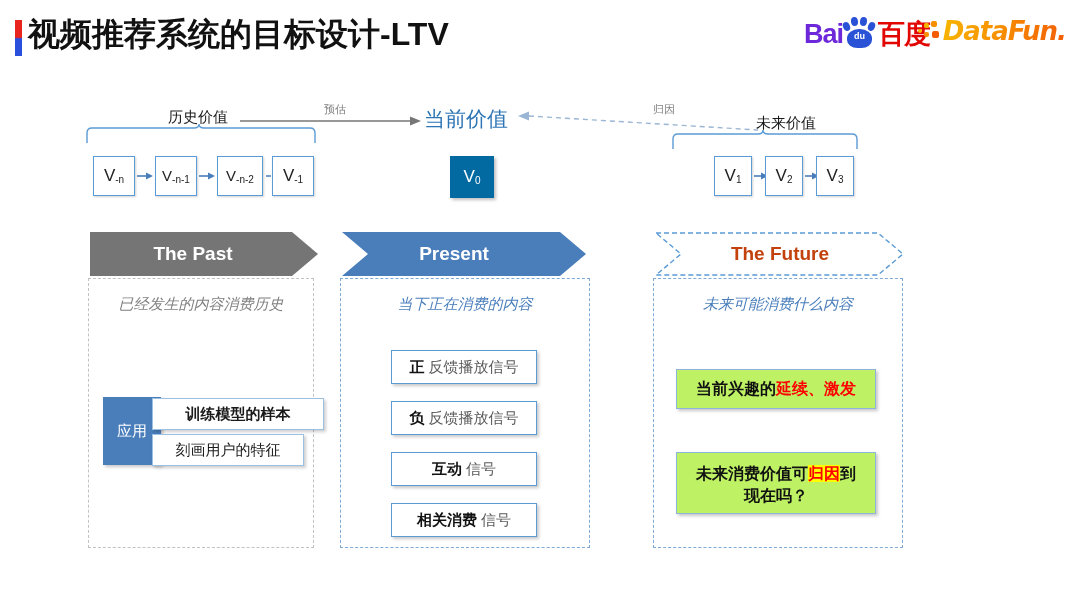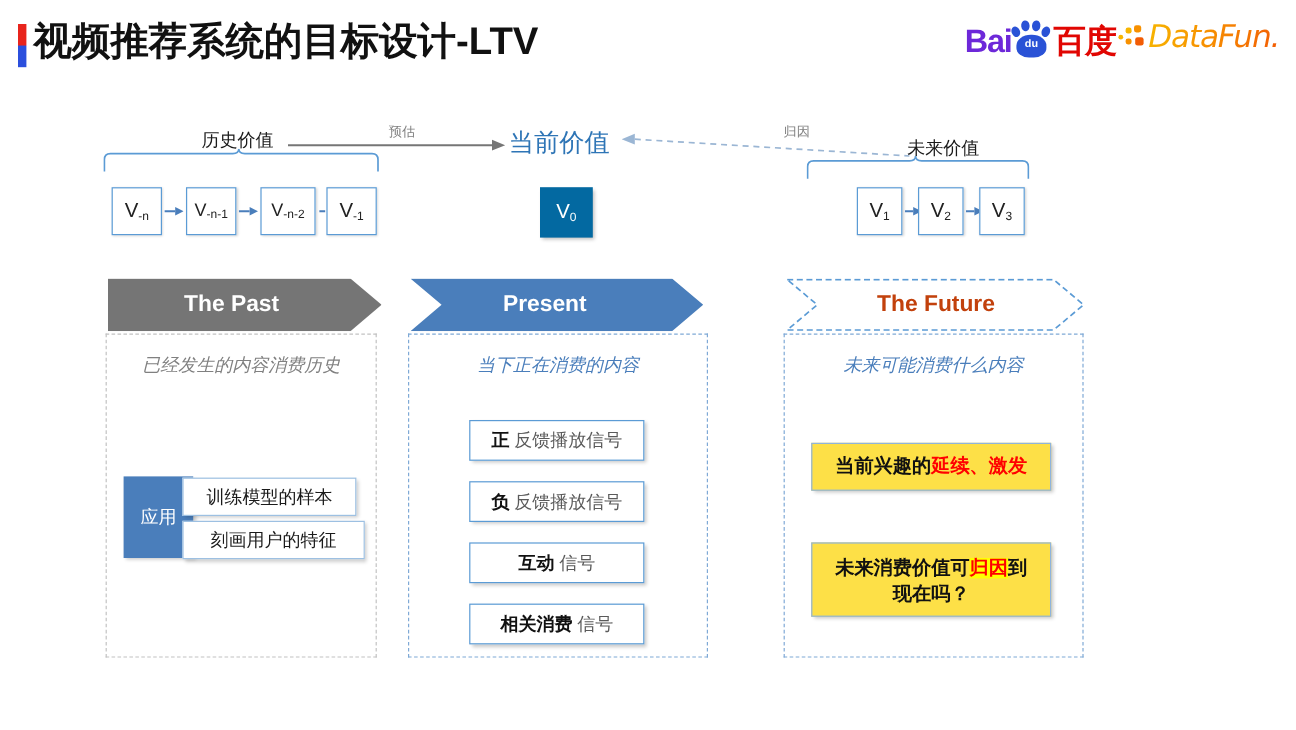--- a/index.html
+++ b/index.html
@@ -93,21 +93,21 @@
     position: absolute;
     right: 14px; top: 16px;
     height: 30px;
     display: flex;
     align-items: center;
   }
   #df-dots { position: relative; width: 24px; height: 22px; margin-right: 1px; }
   #df-dots span { position: absolute; border-radius: 2px; }
   #df-text {
     font-size: 26px;
-    font-weight: normal;
+    font-weight: bold;
     font-style: italic;
     letter-spacing: -1px;
     background: linear-gradient(100deg, #f7b500 0%, #f79000 45%, #f25c05 100%);
     -webkit-background-clip: text;
     background-clip: text;
     color: transparent;
     line-height: 1;
     font-family: "DejaVu Sans", sans-serif;
   }
 
@@ -221,21 +221,21 @@
     box-shadow: 2px 2px 3px rgba(0,0,0,0.22);
     font-size: 15px;
   }
   .sig-strong { font-weight: bold; color: #111; }
   .sig-weak { color: #5a5a5a; margin-left: 4px; }
 
   
   .futbox {
     position: absolute;
     border: 1.5px solid #8fb4dc;
-    background: #fde047;
+    background: #bef264;
     box-sizing: border-box;
     display: flex;
     align-items: center;
     justify-content: center;
     text-align: center;
     box-shadow: 2px 2px 3px rgba(0,0,0,0.22);
     font-size: 16px;
     font-weight: bold;
     line-height: 1.35;
     color: #111;
@@ -379,21 +379,21 @@
 <div class="chev chev-past" style="left:90px; top:232px; width:228px;">
   <span>The Past</span>
 </div>
 
 <div class="panel gray" style="left:88px; top:278px; width:226px; height:270px;">
   <div class="panel-head gray" style="top:16px;">已经发生的内容消费历史</div>
 </div>
 
 <div id="apply-block">
   <div id="apply-tag" style="left:103px; top:397px; width:58px; height:68px;">应用</div>
-  <div class="apply-item" style="left:152px; top:398px; width:145px; height:32px;">训练模型的样本</div>
+  <div class="apply-item" style="left:152px; top:398px; width:172px; height:32px;font-weight:bold;">训练模型的样本</div>
   <div class="apply-item" style="left:152px; top:434px; width:152px; height:32px;">刻画用户的特征</div>
 </div>
 
 <div class="chev chev-present" style="left:342px; top:232px; width:244px;">
   <span>Present</span>
 </div>
 
 <div class="panel blue" style="left:340px; top:278px; width:250px; height:270px;">
   <div class="panel-head blue" style="top:16px;">当下正在消费的内容</div>
 </div>

